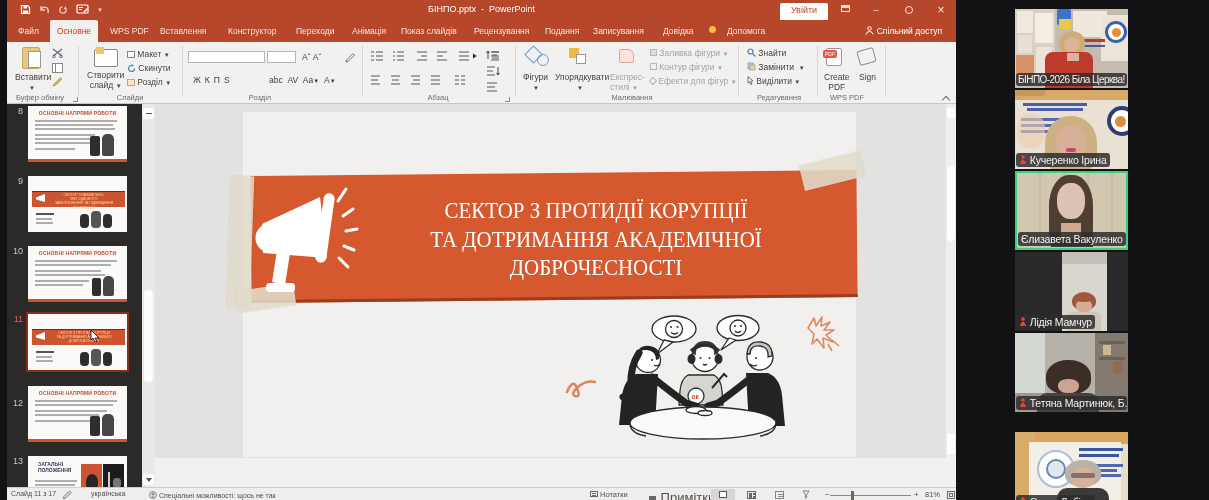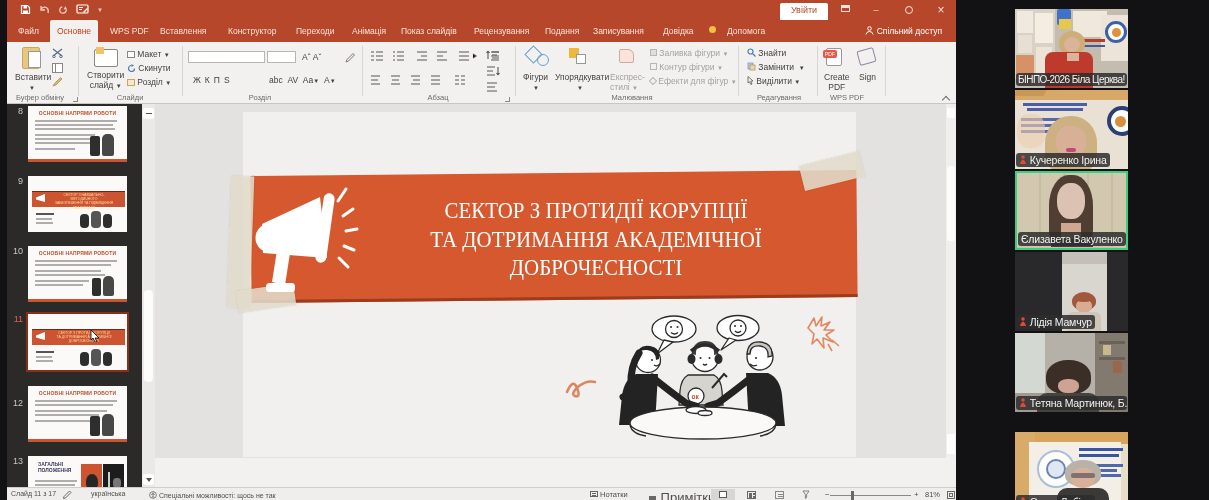--- a/index.html
+++ b/index.html
@@ -87,20 +87,21 @@
           <circle cx="5" cy="5" r="3.2" fill="none" stroke="#f3cfc2" stroke-width="1.2" stroke-dasharray="14 4"></circle>
           <path d="M7.5 1 L8.5 4 L5.5 4.5 Z" fill="#f3cfc2"></path>
         </svg>
       <svg width="13" height="11" viewBox="0 0 13 11">
           <rect x="1" y="1" width="11" height="8" rx="1" fill="none" stroke="#fff" stroke-width="1.2"></rect>
           <path d="M3 3.5 h4 M3 5.5 h3" stroke="#fff" stroke-width="1"></path>
           <path d="M7 8 L11 4 L12 5 L8 9 Z" fill="#fff"></path>
         </svg>
       <span style="font-size:6px">▼</span>
     </div>
+    <div class="abs" id="doctitle">БІНПО.pptx &nbsp;-&nbsp; PowerPoint</div>
     <div class="abs" id="signin">Увійти</div>
     <div class="abs winbtn" style="left:824px;"><span style="display:inline-block;width:9px;height:7px;border:1px solid #fbe4dc;vertical-align:1px;"><span style="display:block;width:100%;height:2px;background:#fbe4dc;"></span></span></div>
     <div class="abs winbtn" style="left:855px;">–</div>
     <div class="abs winbtn" style="left:888px;"><span style="display:inline-block;width:8px;height:8px;border:1.2px solid #fbe4dc;border-radius:50%;vertical-align:-1px;"></span></div>
     <div class="abs winbtn" style="left:920px;font-size:12px;">×</div>
   </div>
 
   <div class="abs" id="tabrow">
     <div class="tab" style="left:11px;">Файл</div>
     <div class="tab" id="tab-active" style="left:43px; width:48px;">Основне</div>

